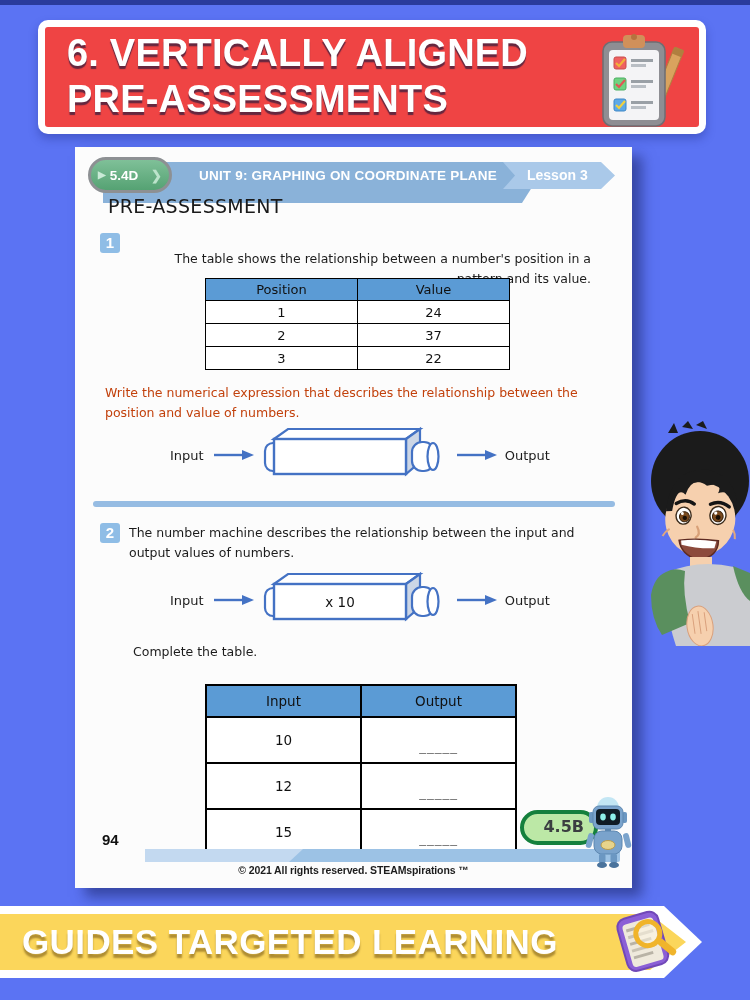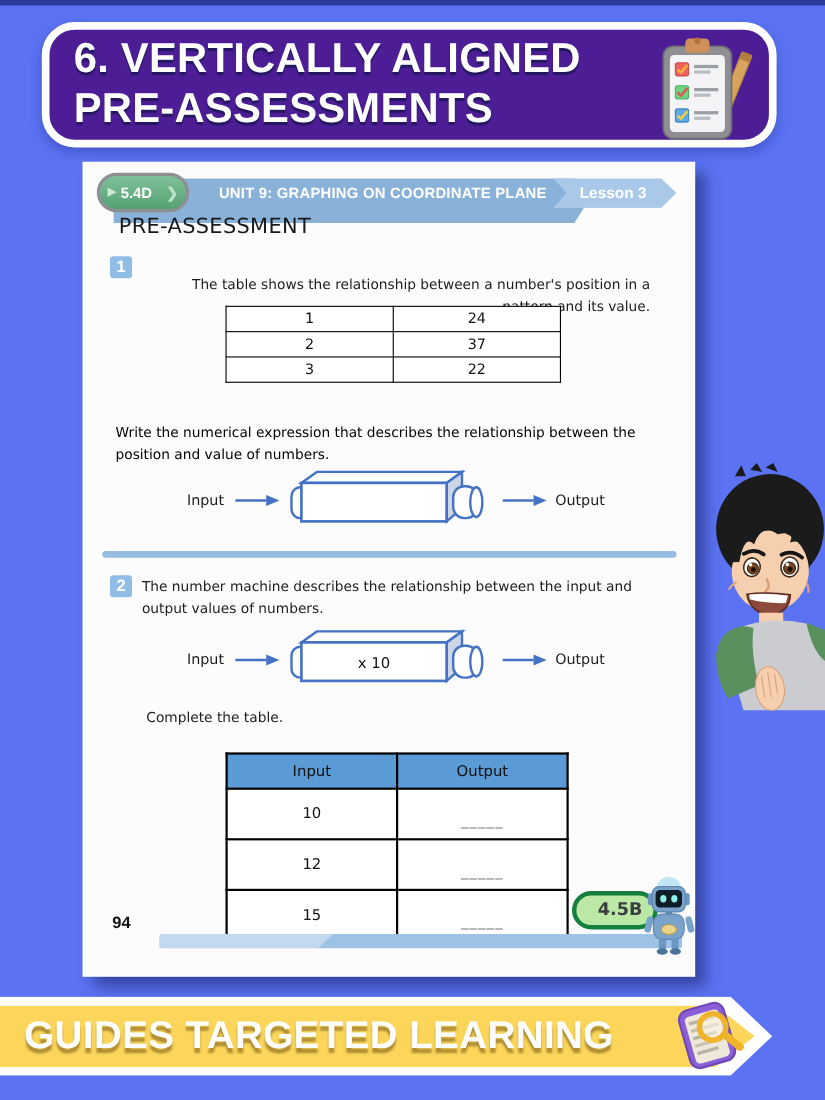--- a/index.html
+++ b/index.html
@@ -3,21 +3,21 @@
 <meta charset="utf-8">
 <style>
   * { margin:0; padding:0; box-sizing:border-box; }
   html,body { width:750px; height:1000px; overflow:hidden; }
   body { font-family:"Liberation Sans", sans-serif; }
   .stage { position:relative; width:750px; height:1000px; background:#5b73f3; overflow:hidden; }
   .top-strip { position:absolute; left:0; top:0; width:750px; height:5px; background:#2a3b9d; }
 
   
   .top-banner { position:absolute; left:38px; top:20px; width:668px; height:114px;
-    background:#4c1d95; border:7px solid #ffffff; border-radius:30px;
+    background:#ef4444; border:7px solid #ffffff; border-radius:10px;
     box-shadow:0 5px 10px rgba(30,40,130,.35); }
   .banner-title { position:absolute; left:22px; top:3px; color:#ffffff;
     font-size:38px; font-weight:800; line-height:46px; letter-spacing:0.2px;
     text-shadow:0 3px 1px rgba(8,20,60,.6); white-space:nowrap; }
   .clipboard { position:absolute; right:12px; top:5px; }
 
   
   .worksheet { position:absolute; left:75px; top:147px; width:557px; height:741px;
     background:#fcfcfc; box-shadow:10px 9px 12px rgba(25,35,100,.55); }
 
@@ -40,21 +40,21 @@
   .ws-heading { position:absolute; left:33px; top:48px; font-family:"DejaVu Sans",sans-serif;
     font-size:19px; font-weight:500; color:#1a1a1a; letter-spacing:0.3px; }
 
   .qnum { position:absolute; width:20px; height:20px; background:#8fbde6; border-radius:3px;
     color:#fff; font-weight:700; font-size:15px; text-align:center; line-height:20px; }
   .qnum1 { left:25px; top:86px; } .qnum2 { left:25px; top:376px; }
   .qtext { position:absolute; left:54px; width:462px; font-family:"DejaVu Sans",sans-serif;
     font-size:12.5px; line-height:20px; color:#1c1c1c; }
   .qtext1 { top:102px;text-align:right; } .qtext2 { top:376px; }
   .prompt1 { position:absolute; left:30px; top:236px; width:500px; font-family:"DejaVu Sans",sans-serif;
-    font-size:12.5px; line-height:20px; color:#000000; }
+    font-size:12.5px; line-height:20px; color:#c2410c; }
   .prompt2 { position:absolute; left:58px; top:497px; font-family:"DejaVu Sans",sans-serif;
     font-size:12.5px; color:#1c1c1c; }
 
   
   table { border-collapse:collapse; font-family:"DejaVu Sans",sans-serif; color:#111; }
   .t1 { position:absolute; left:130px; top:131px; width:305px; }
   .t1 th { background:#5b9bd5; height:22px; font-size:13px; font-weight:500; border:1.8px solid #000; }
   .t1 td { height:23px; font-size:13px; text-align:center; border:1.8px solid #000; background:#fff; }
   .t2 { position:absolute; left:130px; top:537px; width:312px; }
   .t2 th { background:#5b9bd5; height:32px; font-size:13.5px; font-weight:500; border:2px solid #000; }
@@ -153,20 +153,24 @@
       <span class="chev-glyph">❯</span>
     </div>
 
     <div class="ws-heading">PRE-ASSESSMENT</div>
 
     <div class="qnum qnum1">1</div>
     <div class="qtext qtext1">The table shows the relationship between a number's position in a pattern and its value.</div>
 
     <table class="t1">
       <tbody>
+          <tr>
+        <th>Position</th>
+        <th>Value</th>
+      </tr>
       <tr>
         <td>1</td>
         <td>24</td>
       </tr>
       <tr>
         <td>2</td>
         <td>37</td>
       </tr>
       <tr>
         <td>3</td>
@@ -269,20 +273,21 @@
       <rect x="14" y="39" width="28" height="23" rx="8" fill="#7aa3cc" stroke="#5d87b0"></rect>
       <ellipse cx="28" cy="53" rx="7" ry="4.5" fill="#e8d48b" stroke="#b89b4e"></ellipse>
       <rect x="19" y="61" width="6.5" height="11" rx="3" fill="#6b97c2"></rect>
       <rect x="30.5" y="61" width="6.5" height="11" rx="3" fill="#6b97c2"></rect>
       <ellipse cx="22" cy="73" rx="5" ry="3" fill="#4a739c"></ellipse>
       <ellipse cx="34" cy="73" rx="5" ry="3" fill="#4a739c"></ellipse>
     </svg>
 
     <div class="footer-bar"></div>
     <div class="page-num">94</div>
+    <div class="copyright">© 2021 All rights reserved. STEAMspirations ™</div>
   </div>
 
   <svg class="boy" width="112" height="225" viewBox="0 0 112 225">
     <ellipse cx="62" cy="60" rx="49" ry="50" fill="#1b1b1b"></ellipse>
     <path d="M30,12 l6,-10 l4,10 z M44,6 l6,-6 l5,8 z M58,4 l7,-4 l4,8 z" fill="#1b1b1b"></path>
     <g transform="rotate(8 62 100)">
       <ellipse cx="62" cy="98" rx="35" ry="37" fill="#f6d0ae"></ellipse>
       <path d="M27,95 Q25,52 62,48 Q98,52 97,92 Q92,62 76,70 Q80,58 64,64 Q48,56 44,76 Q34,68 33,94 Z" fill="#1b1b1b"></path>
       <path d="M36,86 Q45,79 54,84" stroke="#151515" stroke-width="3.4" fill="none" stroke-linecap="round"></path>
       <path d="M70,82 Q79,76 89,82" stroke="#151515" stroke-width="3.4" fill="none" stroke-linecap="round"></path>

